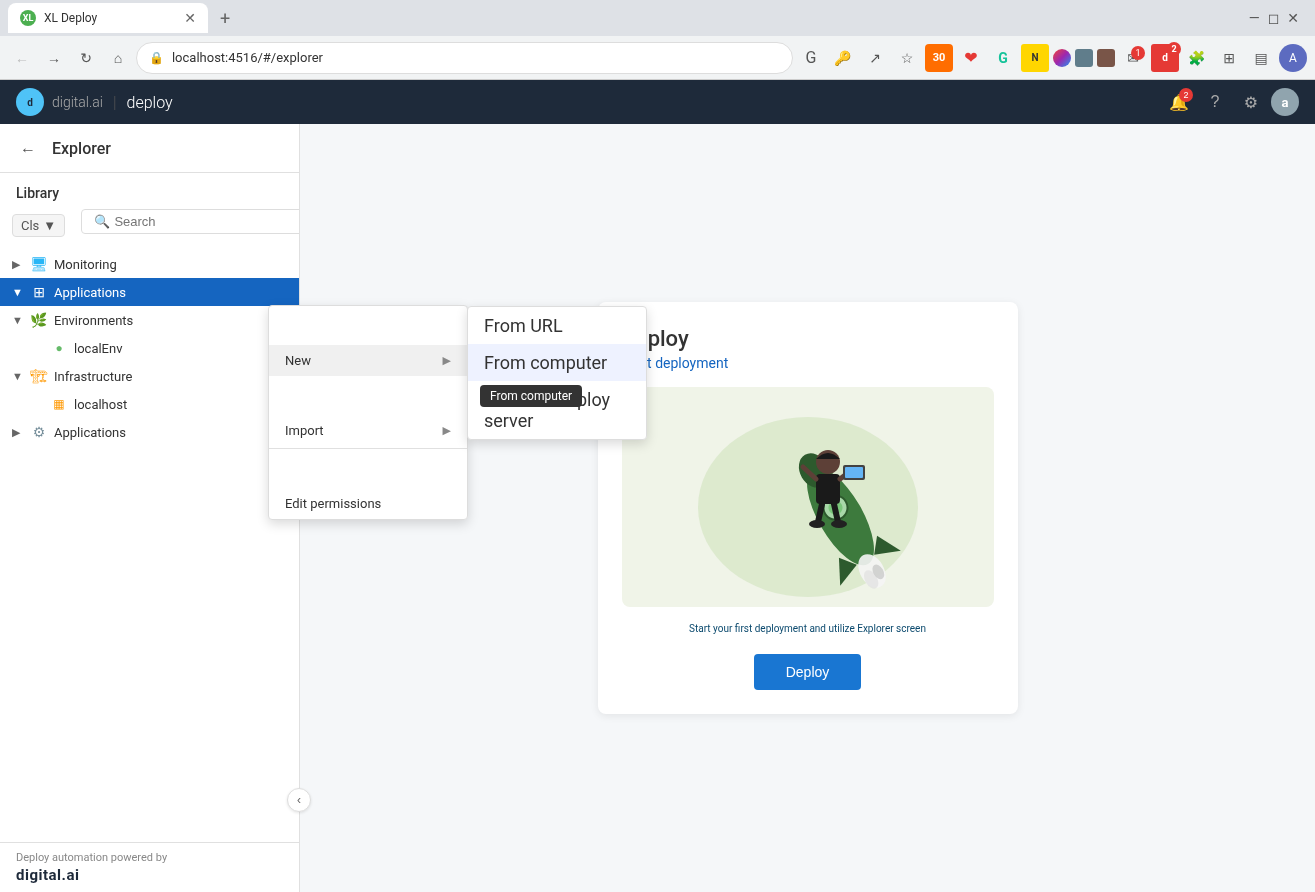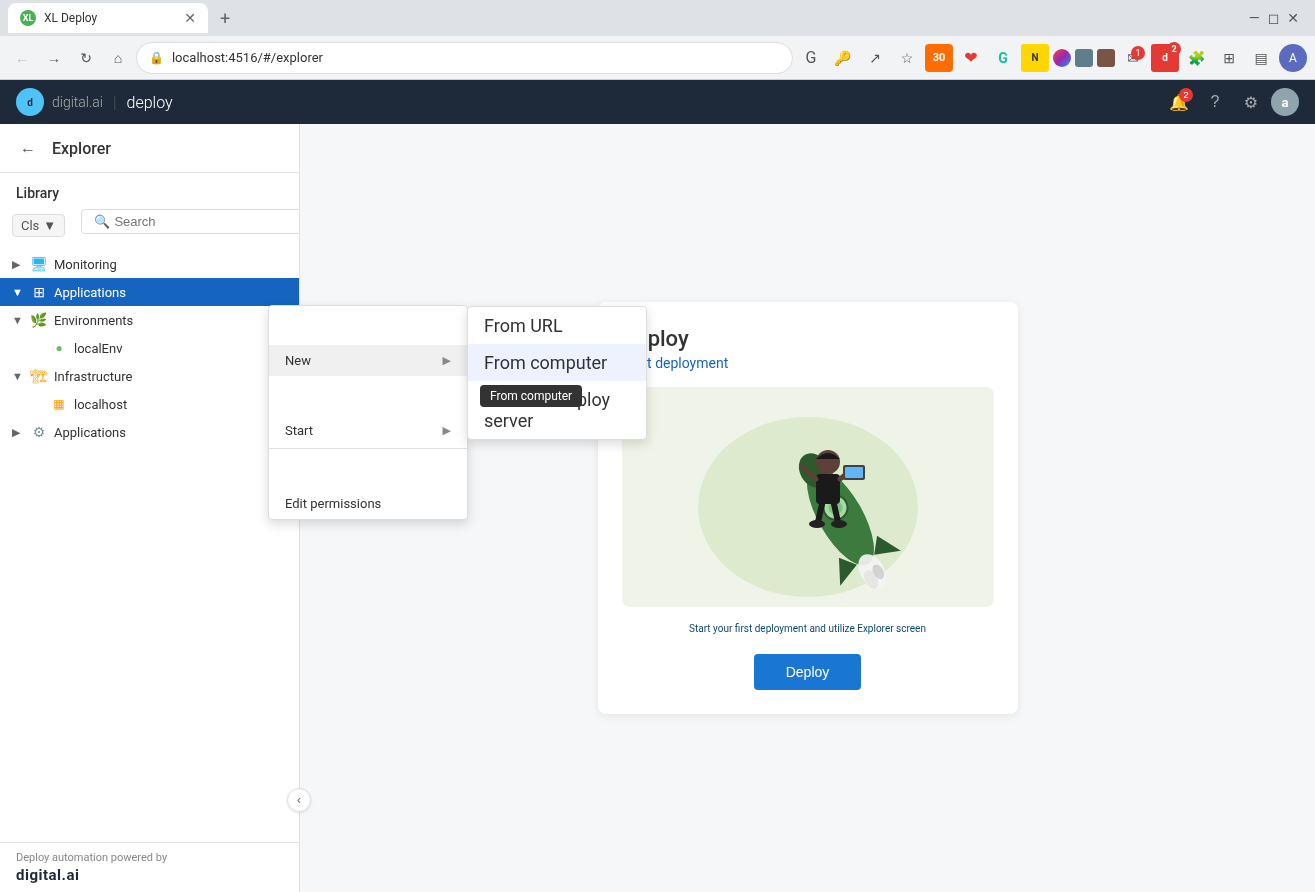--- a/index.html
+++ b/index.html
@@ -256,21 +256,21 @@
             </div>
             <div class="submenu-item hovered" style="background:#eef2ff;">
               <span>From computer</span>
             </div>
             <div class="submenu-item">
               <span>From XL Deploy server</span>
             </div>
           </div>
         </div>
         <div class="context-menu-item">
-          <span>Start</span>
+          <span>Import</span>
           <span class="submenu-arrow">▶</span>
         </div>
         <div class="context-menu-divider"></div>
         <div class="context-menu-item">
           <span>Edit permissions</span>
         </div>
       </div>
 
       <div class="tooltip">From computer</div>
 

